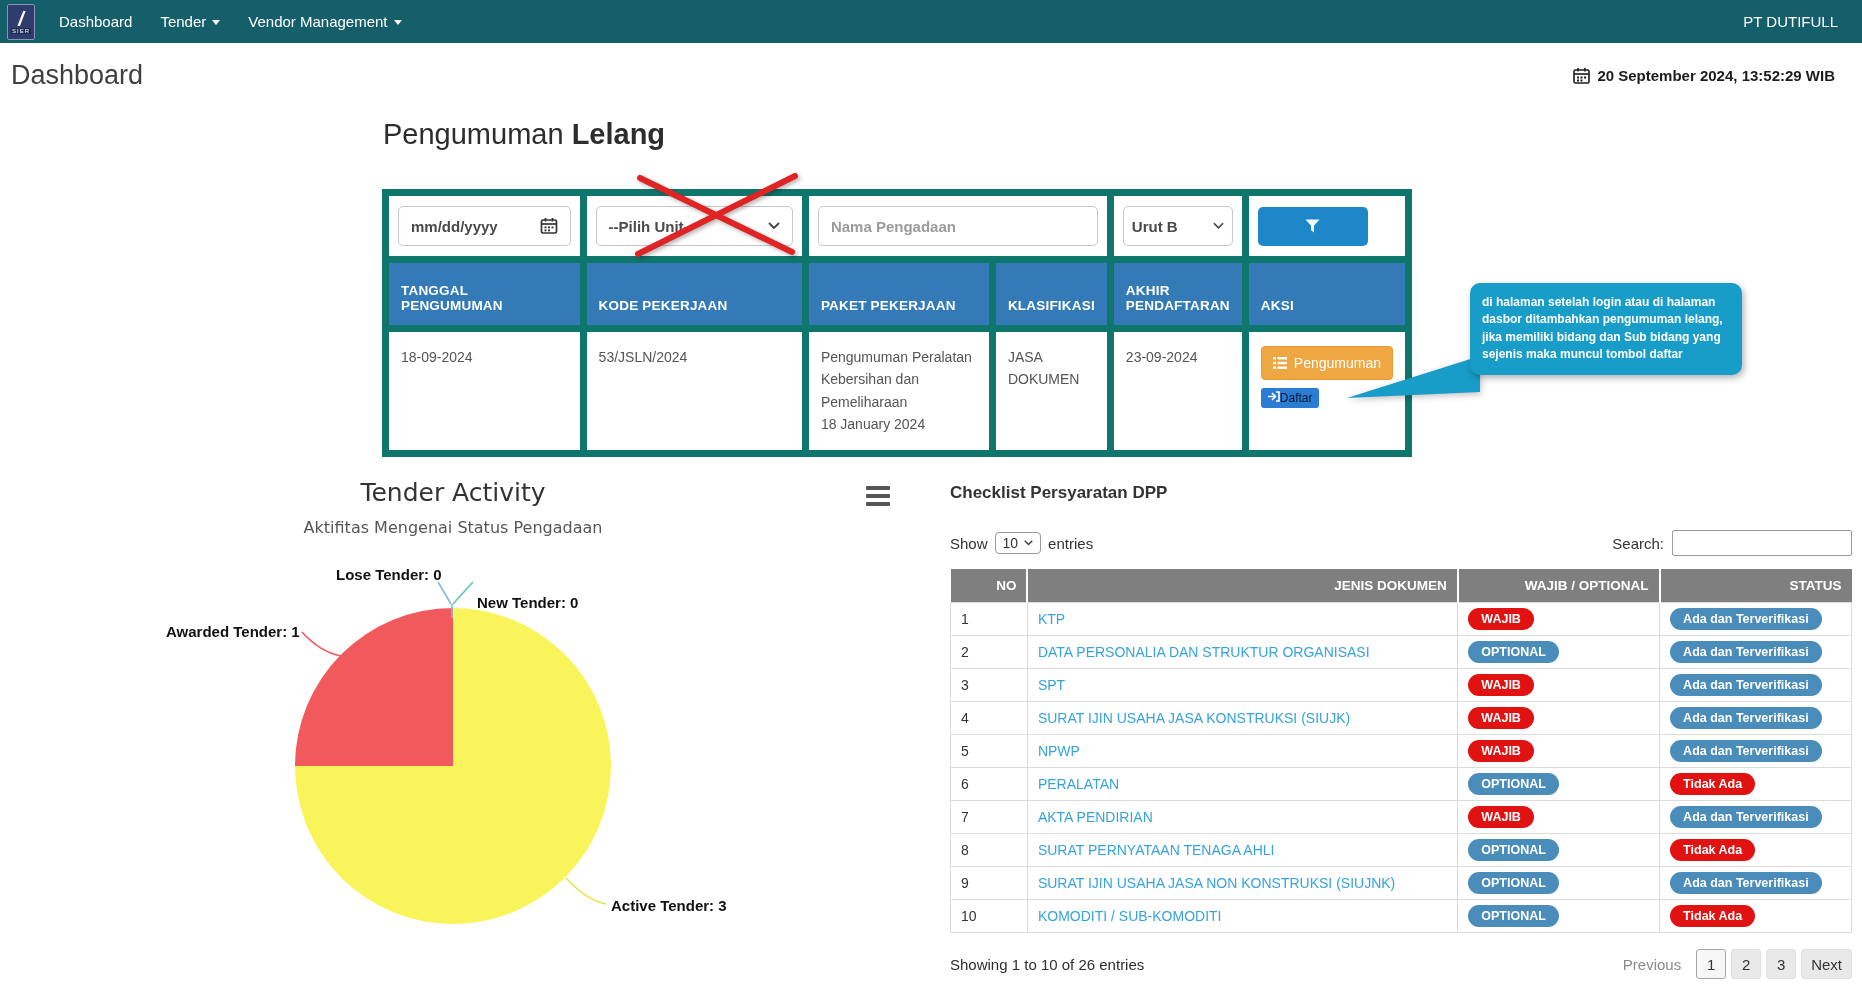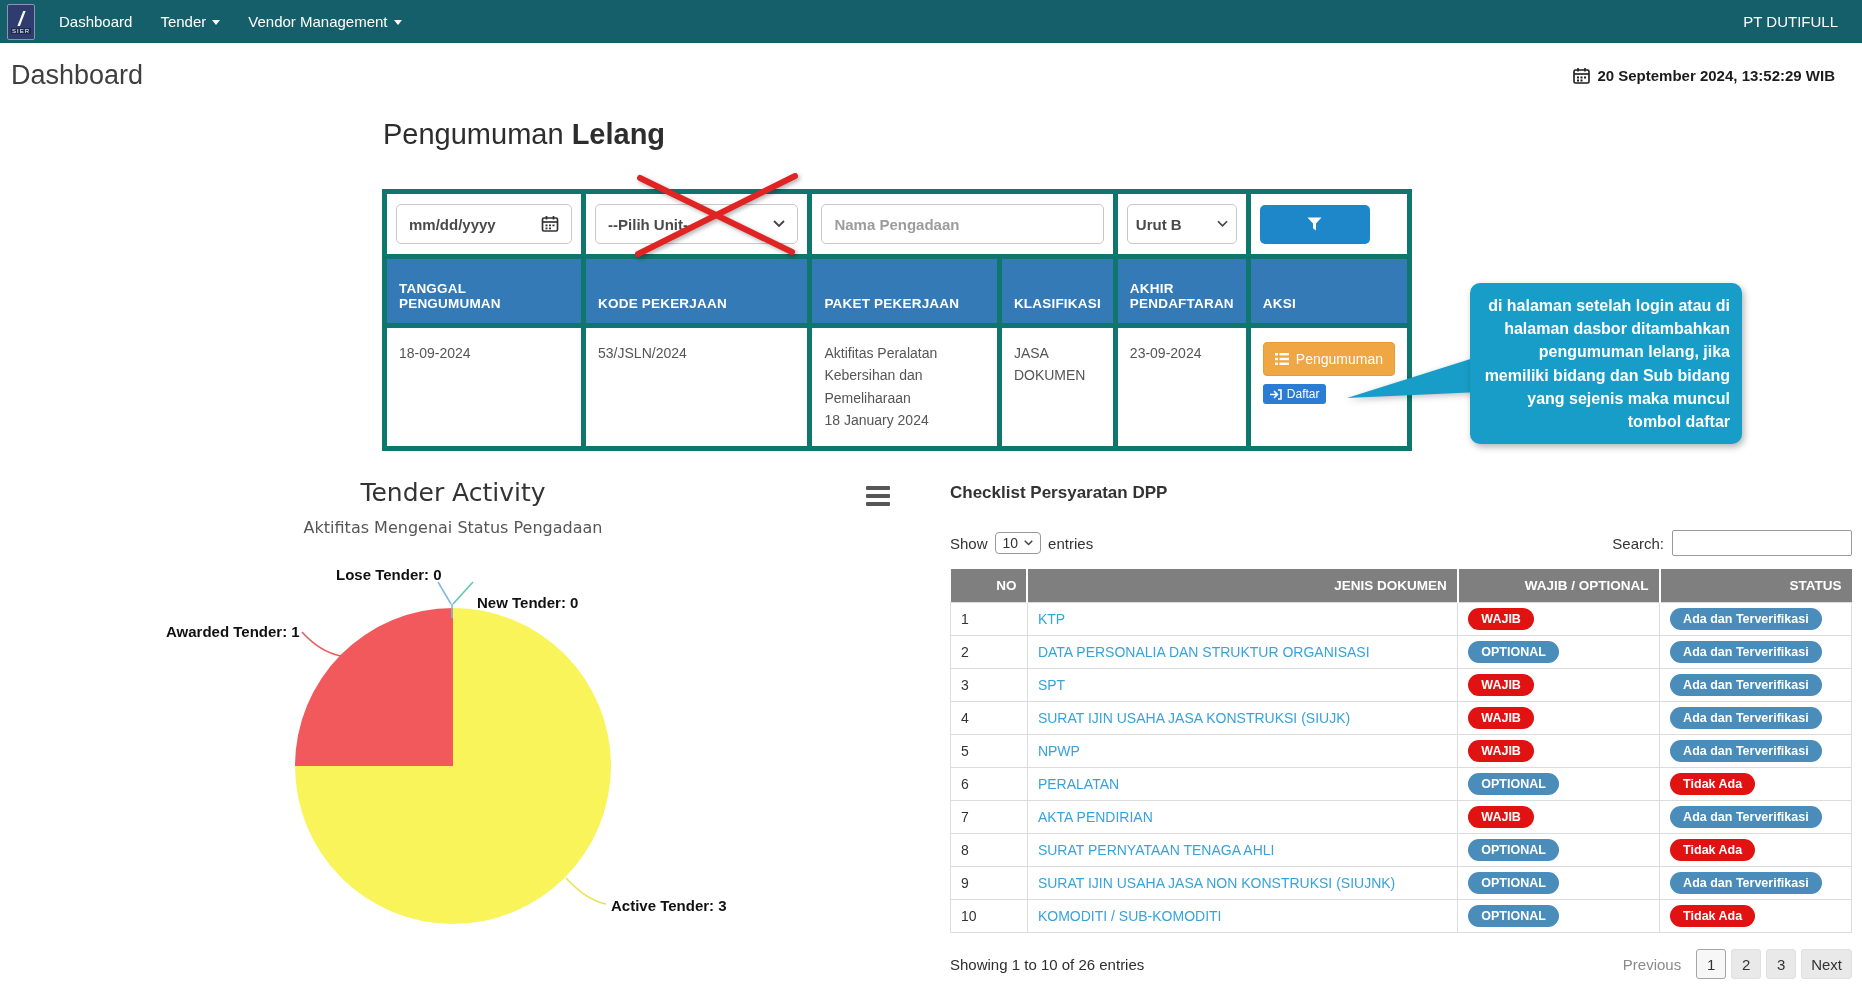--- a/index.html
+++ b/index.html
@@ -19,37 +19,37 @@
 
   
   .page-title { position:absolute; left:11px; top:60px; font-size:27px; color:#3f3f3f; font-weight:400; }
   .head-date { position:absolute; right:27px; top:67px; display:flex; align-items:center; gap:7px; font-size:15px; font-weight:600; color:#1c1c1c; }
 
   
   .lelang-title { position:absolute; left:383px; top:118px; font-size:29px; color:#2d2d2d; font-weight:300; }
   .lelang-title b { font-weight:700; }
   .lelang-table-wrap { position:absolute; left:382px; top:189px; width:1030px; }
   table.lelang { border-collapse:collapse; width:1030px; background:#fff; }
-  table.lelang td, table.lelang th { border:5px solid #0f766e; }
+  table.lelang td, table.lelang th { border:7px solid #0f766e; }
   tr.filter-row td { padding:10px 9px; vertical-align:middle; background:#fff; }
   .fake-input { height:40px; border:1px solid #c8c8c8; border-radius:5px; background:#fff; display:flex; align-items:center; justify-content:space-between; padding:0 12px; font-size:15px; font-weight:700; color:#4a4a4a; cursor:text; }
   .fake-select { cursor:pointer; }
   input.real-input { width:100%; height:40px; border:1px solid #c8c8c8; border-radius:5px; padding:0 12px; font-size:15px; font-weight:600; color:#444; font-family:"Liberation Sans",sans-serif; outline:none; }
   input.real-input::placeholder { color:#9c9c9c; }
   .filter-btn { width:110px; height:39px; background:#1e87c9; border:none; border-radius:5px; display:flex; align-items:center; justify-content:center; cursor:pointer; }
   tr.head-row th { background:#337ab7; color:#fff; font-size:13.5px; font-weight:700; text-align:left; vertical-align:bottom; padding:10px 12px 12px 12px; height:69px; letter-spacing:.2px; }
   tr.data-row td { padding:14px 12px; font-size:14px; color:#555; vertical-align:top; height:96px; line-height:1.6; }
   .btn-pengumuman { display:inline-flex; align-items:center; gap:7px; background:#efa743; color:#fff; border:1px solid #e79c33; border-radius:4px; font-size:14px; padding:8px 11px; cursor:pointer; font-family:"Liberation Sans",sans-serif; }
-  .btn-daftar { display:inline-flex; align-items:center; gap:5px; background:#2b7cd3; color:#ffffff; border:none; border-radius:3px; font-size:12px; padding:3px 7px; margin-top:8px; cursor:pointer; font-family:"Liberation Sans",sans-serif; }
+  .btn-daftar { display:inline-flex; background:#2b7cd3; color:#0f172a; border:none; border-radius:3px; font-size:12px; padding:3px 7px; margin-top:8px; cursor:pointer; font-family:"Liberation Sans",sans-serif; }
 
   
   .red-x { position:absolute; left:630px; top:170px; pointer-events:none; filter:drop-shadow(2px 2px 2px rgba(0,0,0,.3)); }
 
   
-  .callout { position:absolute; left:1470px; top:283px; width:272px; background:#189dc8; border-radius:10px; padding:11px 12px; color:#fff; font-size:16px; font-weight:700; text-align:right; line-height:1.45; box-shadow:2px 3px 7px rgba(0,0,0,.3); }
+  .callout { position:absolute; left:1470px; top:283px; width:272px; background:#189dc8; border-radius:10px; padding:11px 12px; color:#fff; font-size:12px; font-weight:700; text-align:left; line-height:1.45; box-shadow:2px 3px 7px rgba(0,0,0,.3); }
   .callout-tail { position:absolute; left:1345px; top:350px; pointer-events:none; filter:drop-shadow(1px 2px 3px rgba(0,0,0,.25)); }
 
   
   .chart-title { position:absolute; left:253px; top:478px; width:400px; text-align:center; font-family:"DejaVu Sans",sans-serif; font-size:25px; color:#333; }
   .chart-subtitle { position:absolute; left:253px; top:518px; width:400px; text-align:center; font-family:"DejaVu Sans",sans-serif; font-size:16px; color:#565656; }
   .chart-menu { position:absolute; left:866px; top:486px; width:24px; height:20px; display:flex; flex-direction:column; justify-content:space-between; cursor:pointer; }
   .chart-menu span { display:block; height:4px; background:#565656; border-radius:1px; }
   .pie-svg { position:absolute; left:293px; top:606px; }
   .pie-label { position:absolute; font-size:15px; font-weight:700; color:#111; white-space:nowrap; }
   .lbl-lose { left:336px; top:566px; width:100px; text-align:right; }
@@ -187,21 +187,21 @@
         <th>KODE PEKERJAAN</th>
         <th>PAKET PEKERJAAN</th>
         <th>KLASIFIKASI</th>
         <th>AKHIR PENDAFTARAN</th>
         <th>AKSI</th>
       </tr>
       <tr class="data-row">
         <td>18-09-2024</td>
         <td>53/JSLN/2024</td>
         <td>
-          <span>Aktifitas Peralatan</span><br>
+          <span>Pengumuman Peralatan</span><br>
           <span>Kebersihan dan Pemeliharaan</span><br>
           <span>18 January 2024</span>
         </td>
         <td>
           <span>JASA</span><br>
           <span>DOKUMEN</span>
         </td>
         <td>23-09-2024</td>
         <td>
           <button class="btn-pengumuman">

